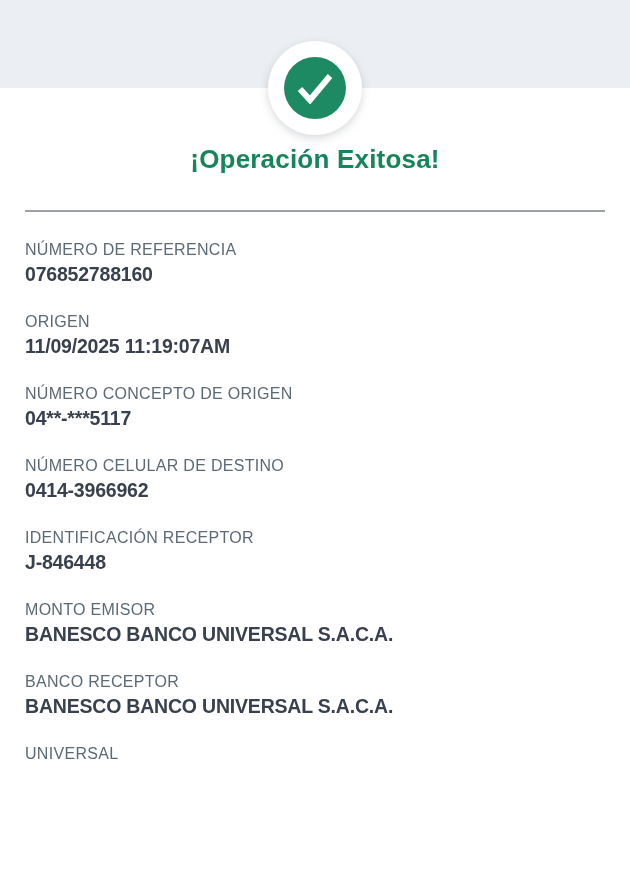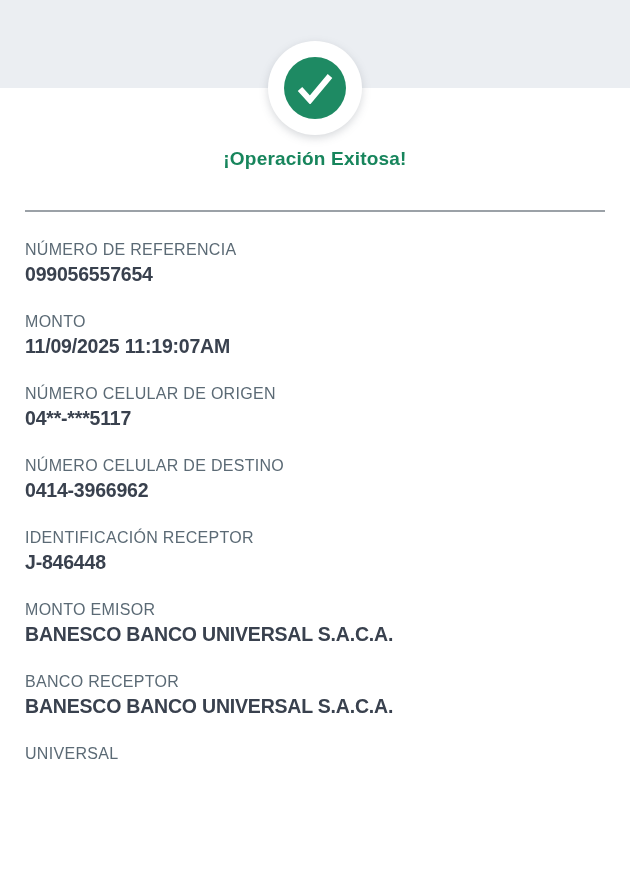--- a/index.html
+++ b/index.html
@@ -37,21 +37,21 @@
     height: 62px;
     border-radius: 50%;
     background: #1e8a63;
     display: flex;
     align-items: center;
     justify-content: center;
   }
   .title {
     margin: 56px 0 0;
     text-align: center;
-    font-size: 19px;
+    font-size: 26px;
     line-height: 30px;
     font-weight: 600;
     letter-spacing: 0.2px;
     color: #17855c;
   }
   .divider {
     height: 2px;
     background: #9ba1a7;
     border: 0;
     margin: 36px 25px 0;
@@ -94,30 +94,30 @@
   </div>
 
   <h1 class="title">¡Operación Exitosa!</h1>
 
   <hr class="divider">
 
   <div class="fields">
 
     <div class="field">
       <div class="field-label">NÚMERO DE REFERENCIA</div>
-      <div class="field-value">099056557654</div>
+      <div class="field-value">076852788160</div>
     </div>
 
     <div class="field">
-      <div class="field-label">MONTO</div>
+      <div class="field-label">ORIGEN</div>
       <div class="field-value">11/09/2025 11:19:07AM</div>
     </div>
 
     <div class="field">
-      <div class="field-label">NÚMERO CELULAR DE ORIGEN</div>
+      <div class="field-label">NÚMERO CONCEPTO DE ORIGEN</div>
       <div class="field-value">04**-***5117</div>
     </div>
 
     <div class="field">
       <div class="field-label">NÚMERO CELULAR DE DESTINO</div>
       <div class="field-value">0414-3966962</div>
     </div>
 
     <div class="field">
       <div class="field-label">IDENTIFICACIÓN RECEPTOR</div>

